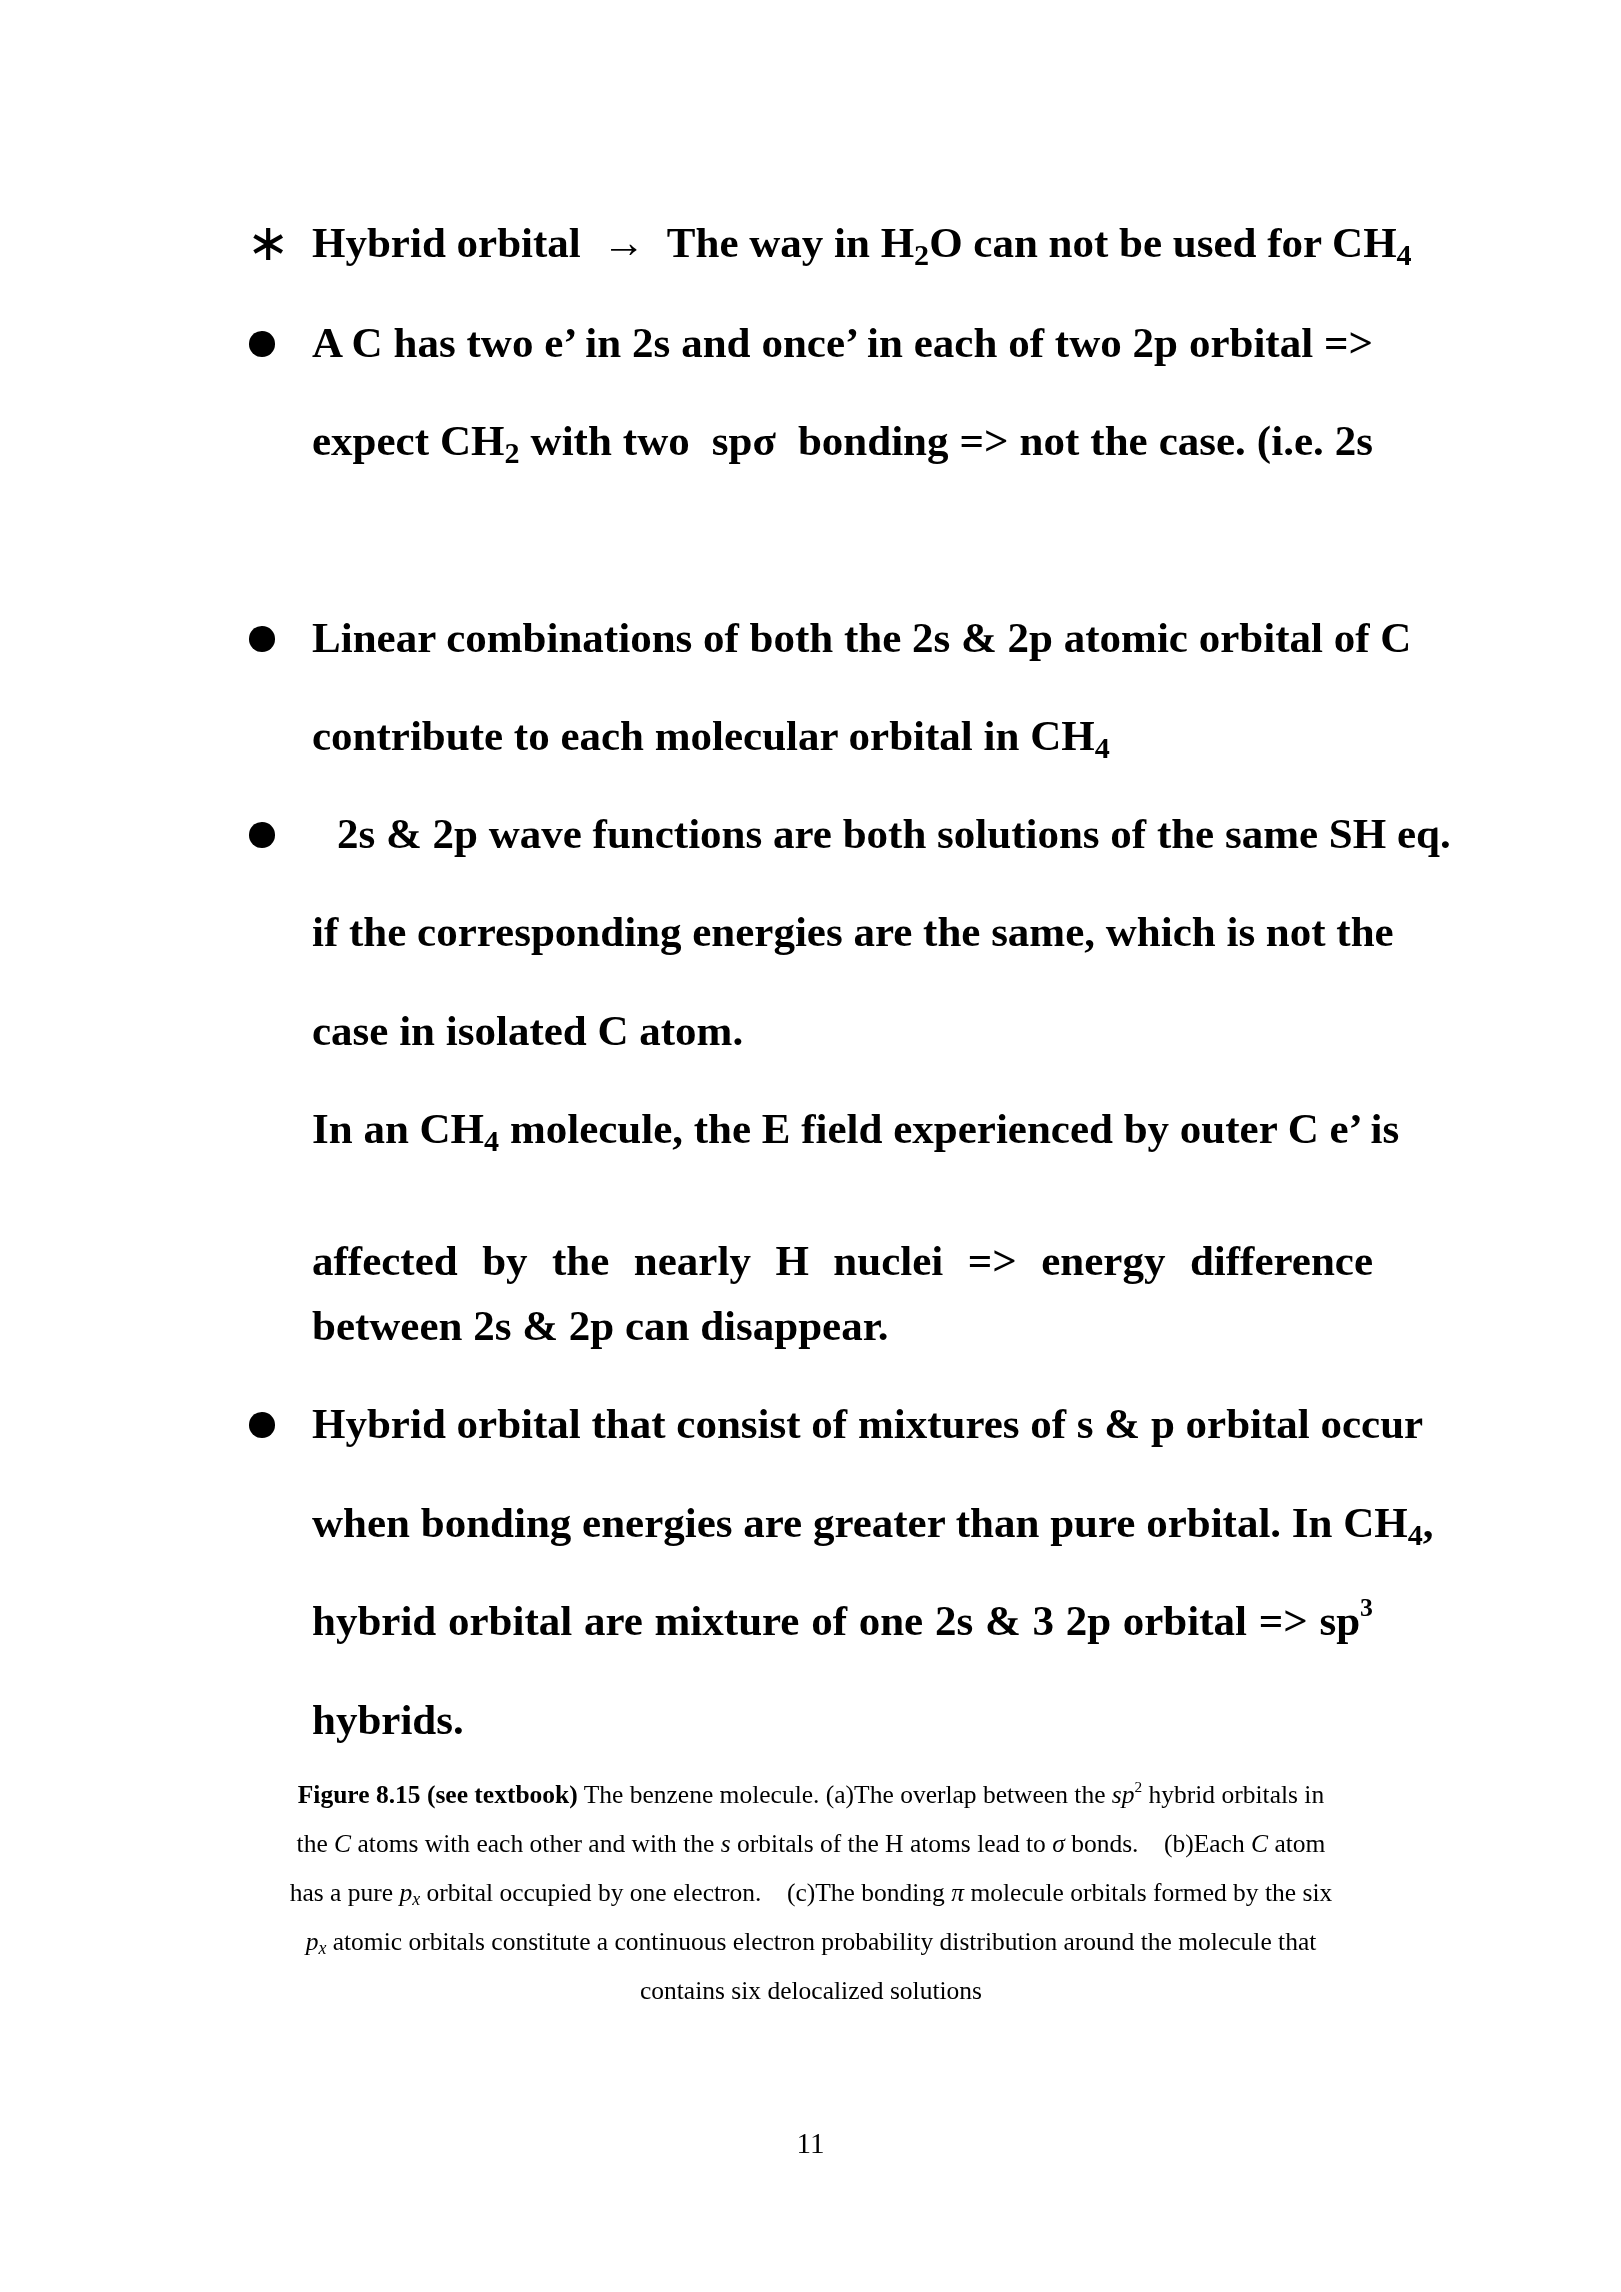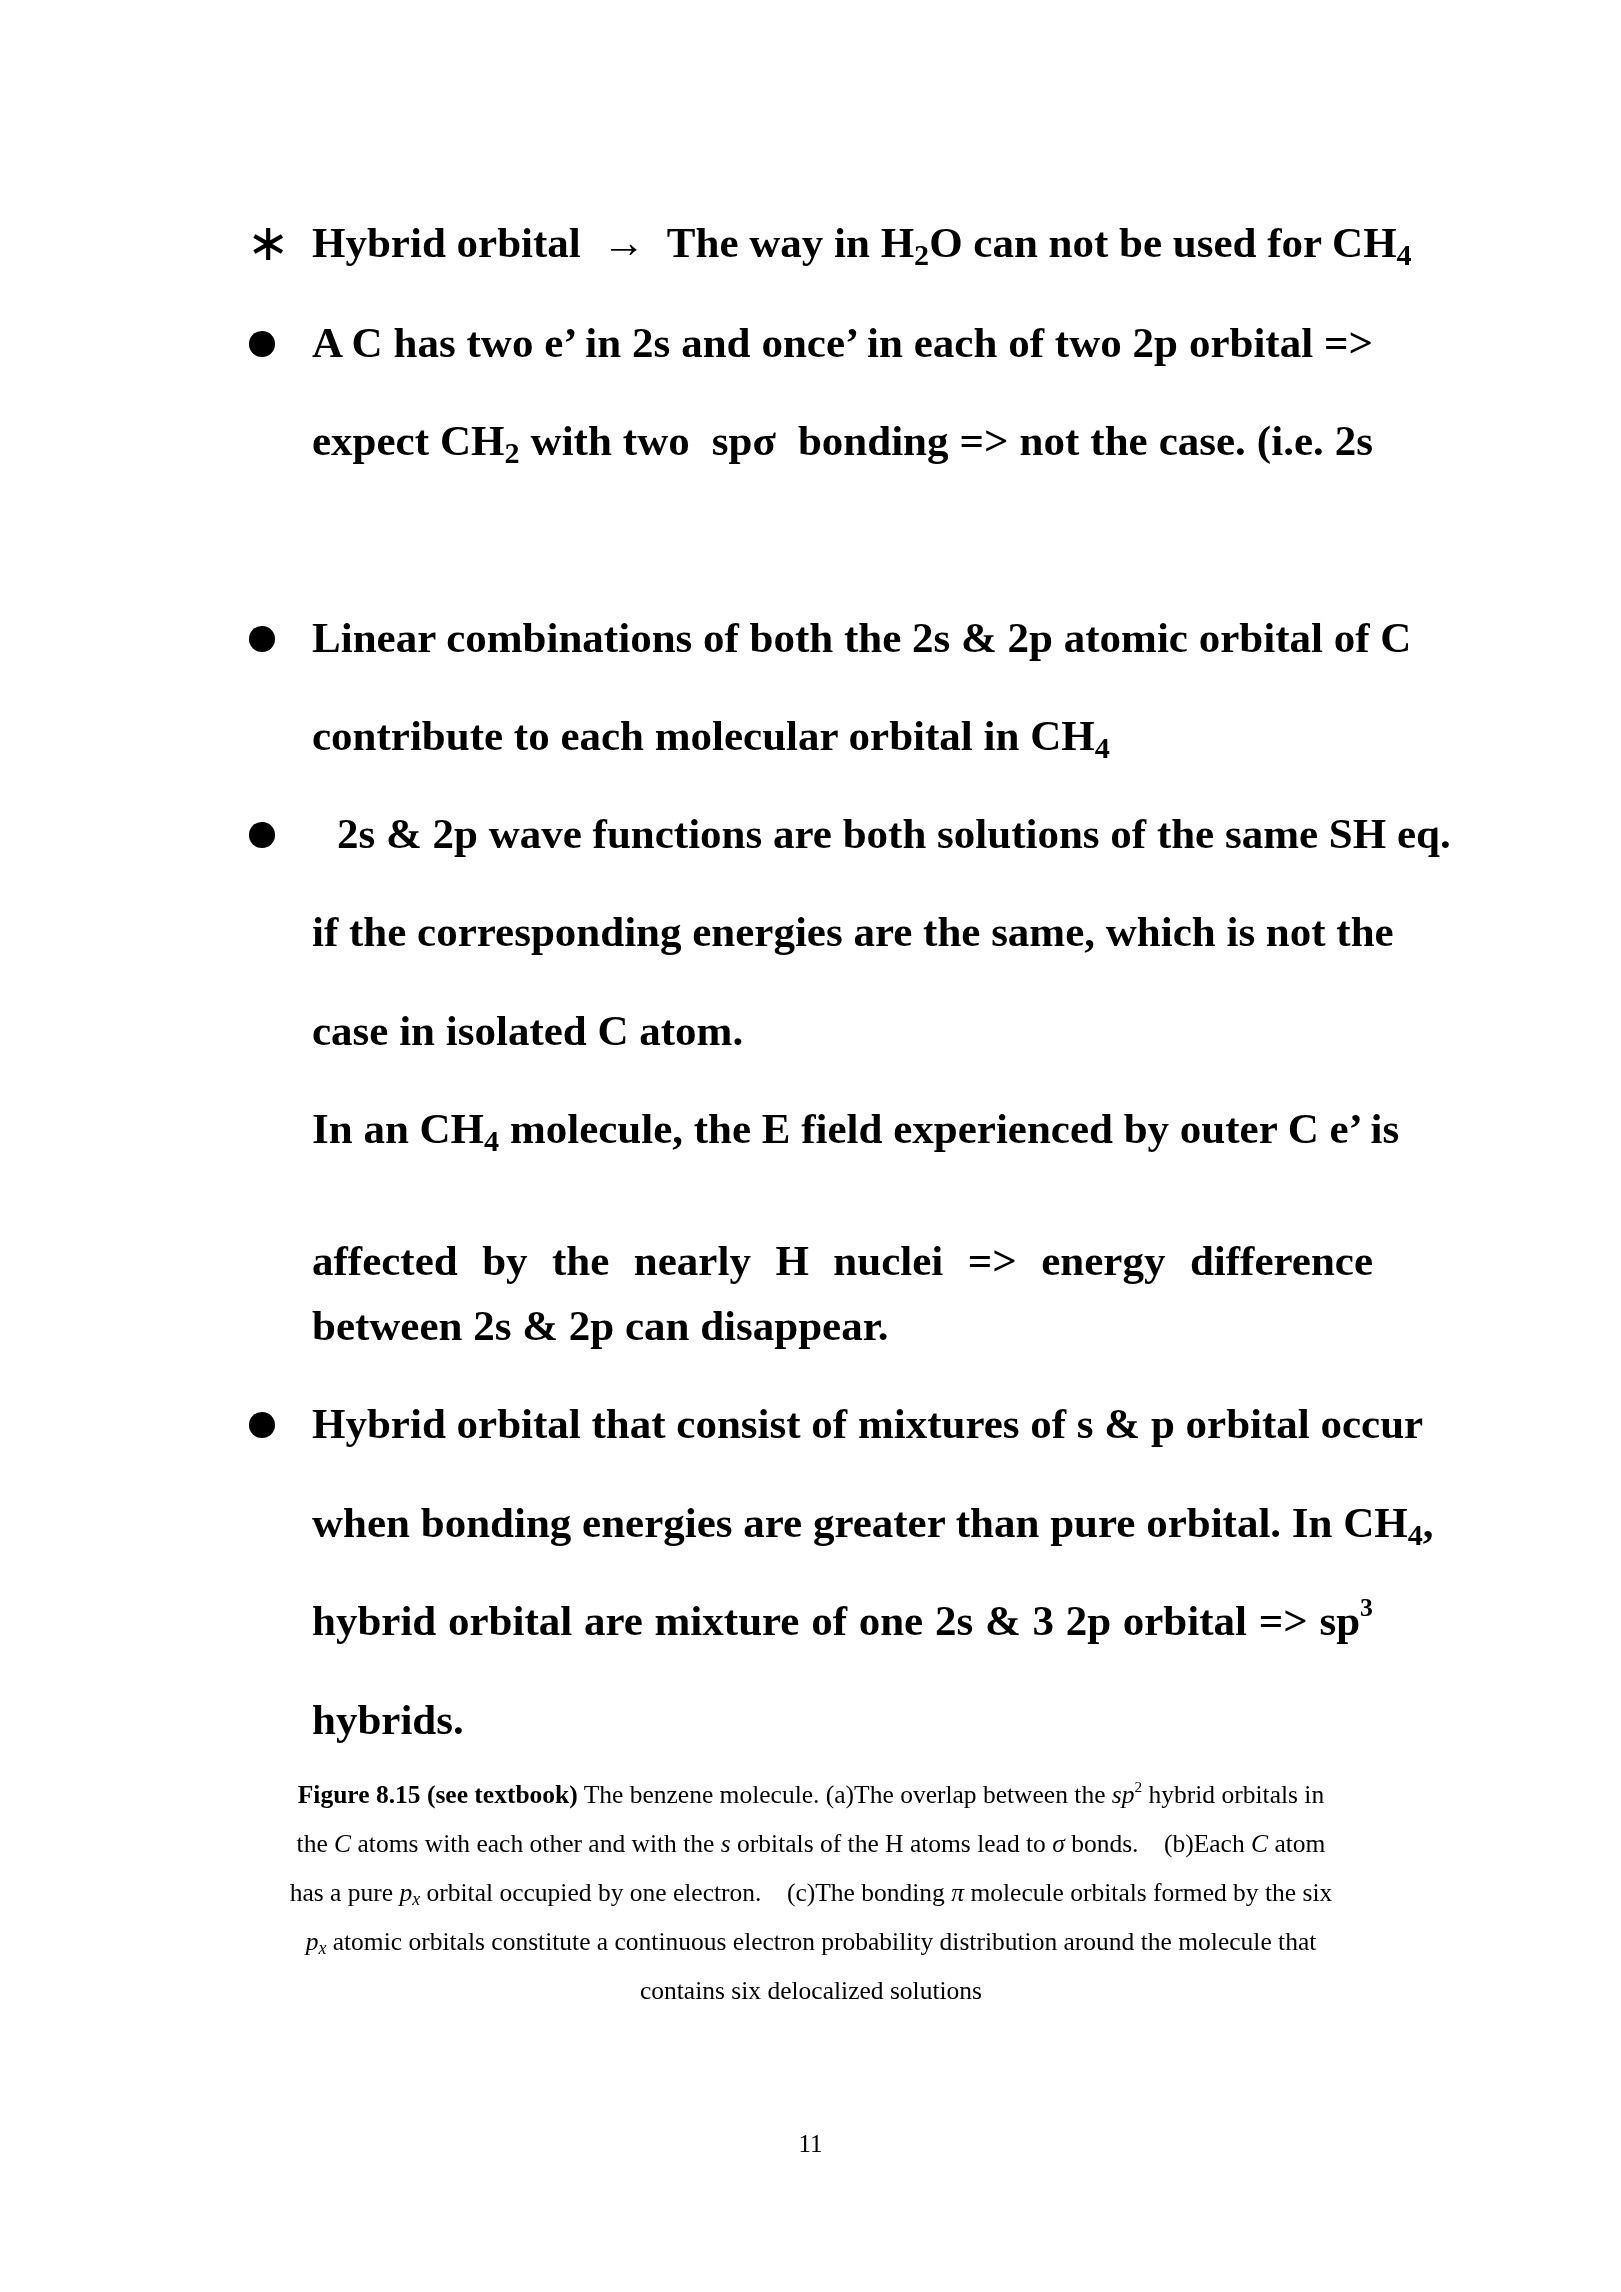--- a/index.html
+++ b/index.html
@@ -75,21 +75,21 @@
     white-space: nowrap;
   }
   .caption b { font-weight: bold; }
   .caption i { font-style: italic; }
   .pagenum {
     position: absolute;
     left: 0;
     width: 1621px;
     top: 2129px;
     text-align: center;
-    font-size: 25px;
+    font-size: 29px;
     line-height: 29px;
   }
 </style>
 </head>
 <body>
 
 <div class="page">
 
   <span class="asterisk" style="top:218px;">∗</span>
   <div class="line" style="top:218px;"><span>Hybrid orbital</span>&nbsp;&nbsp;<span>→</span>&nbsp;&nbsp;<span>The way in H</span><sub>2</sub><span>O can not be used for CH</span><sub>4</sub></div>

